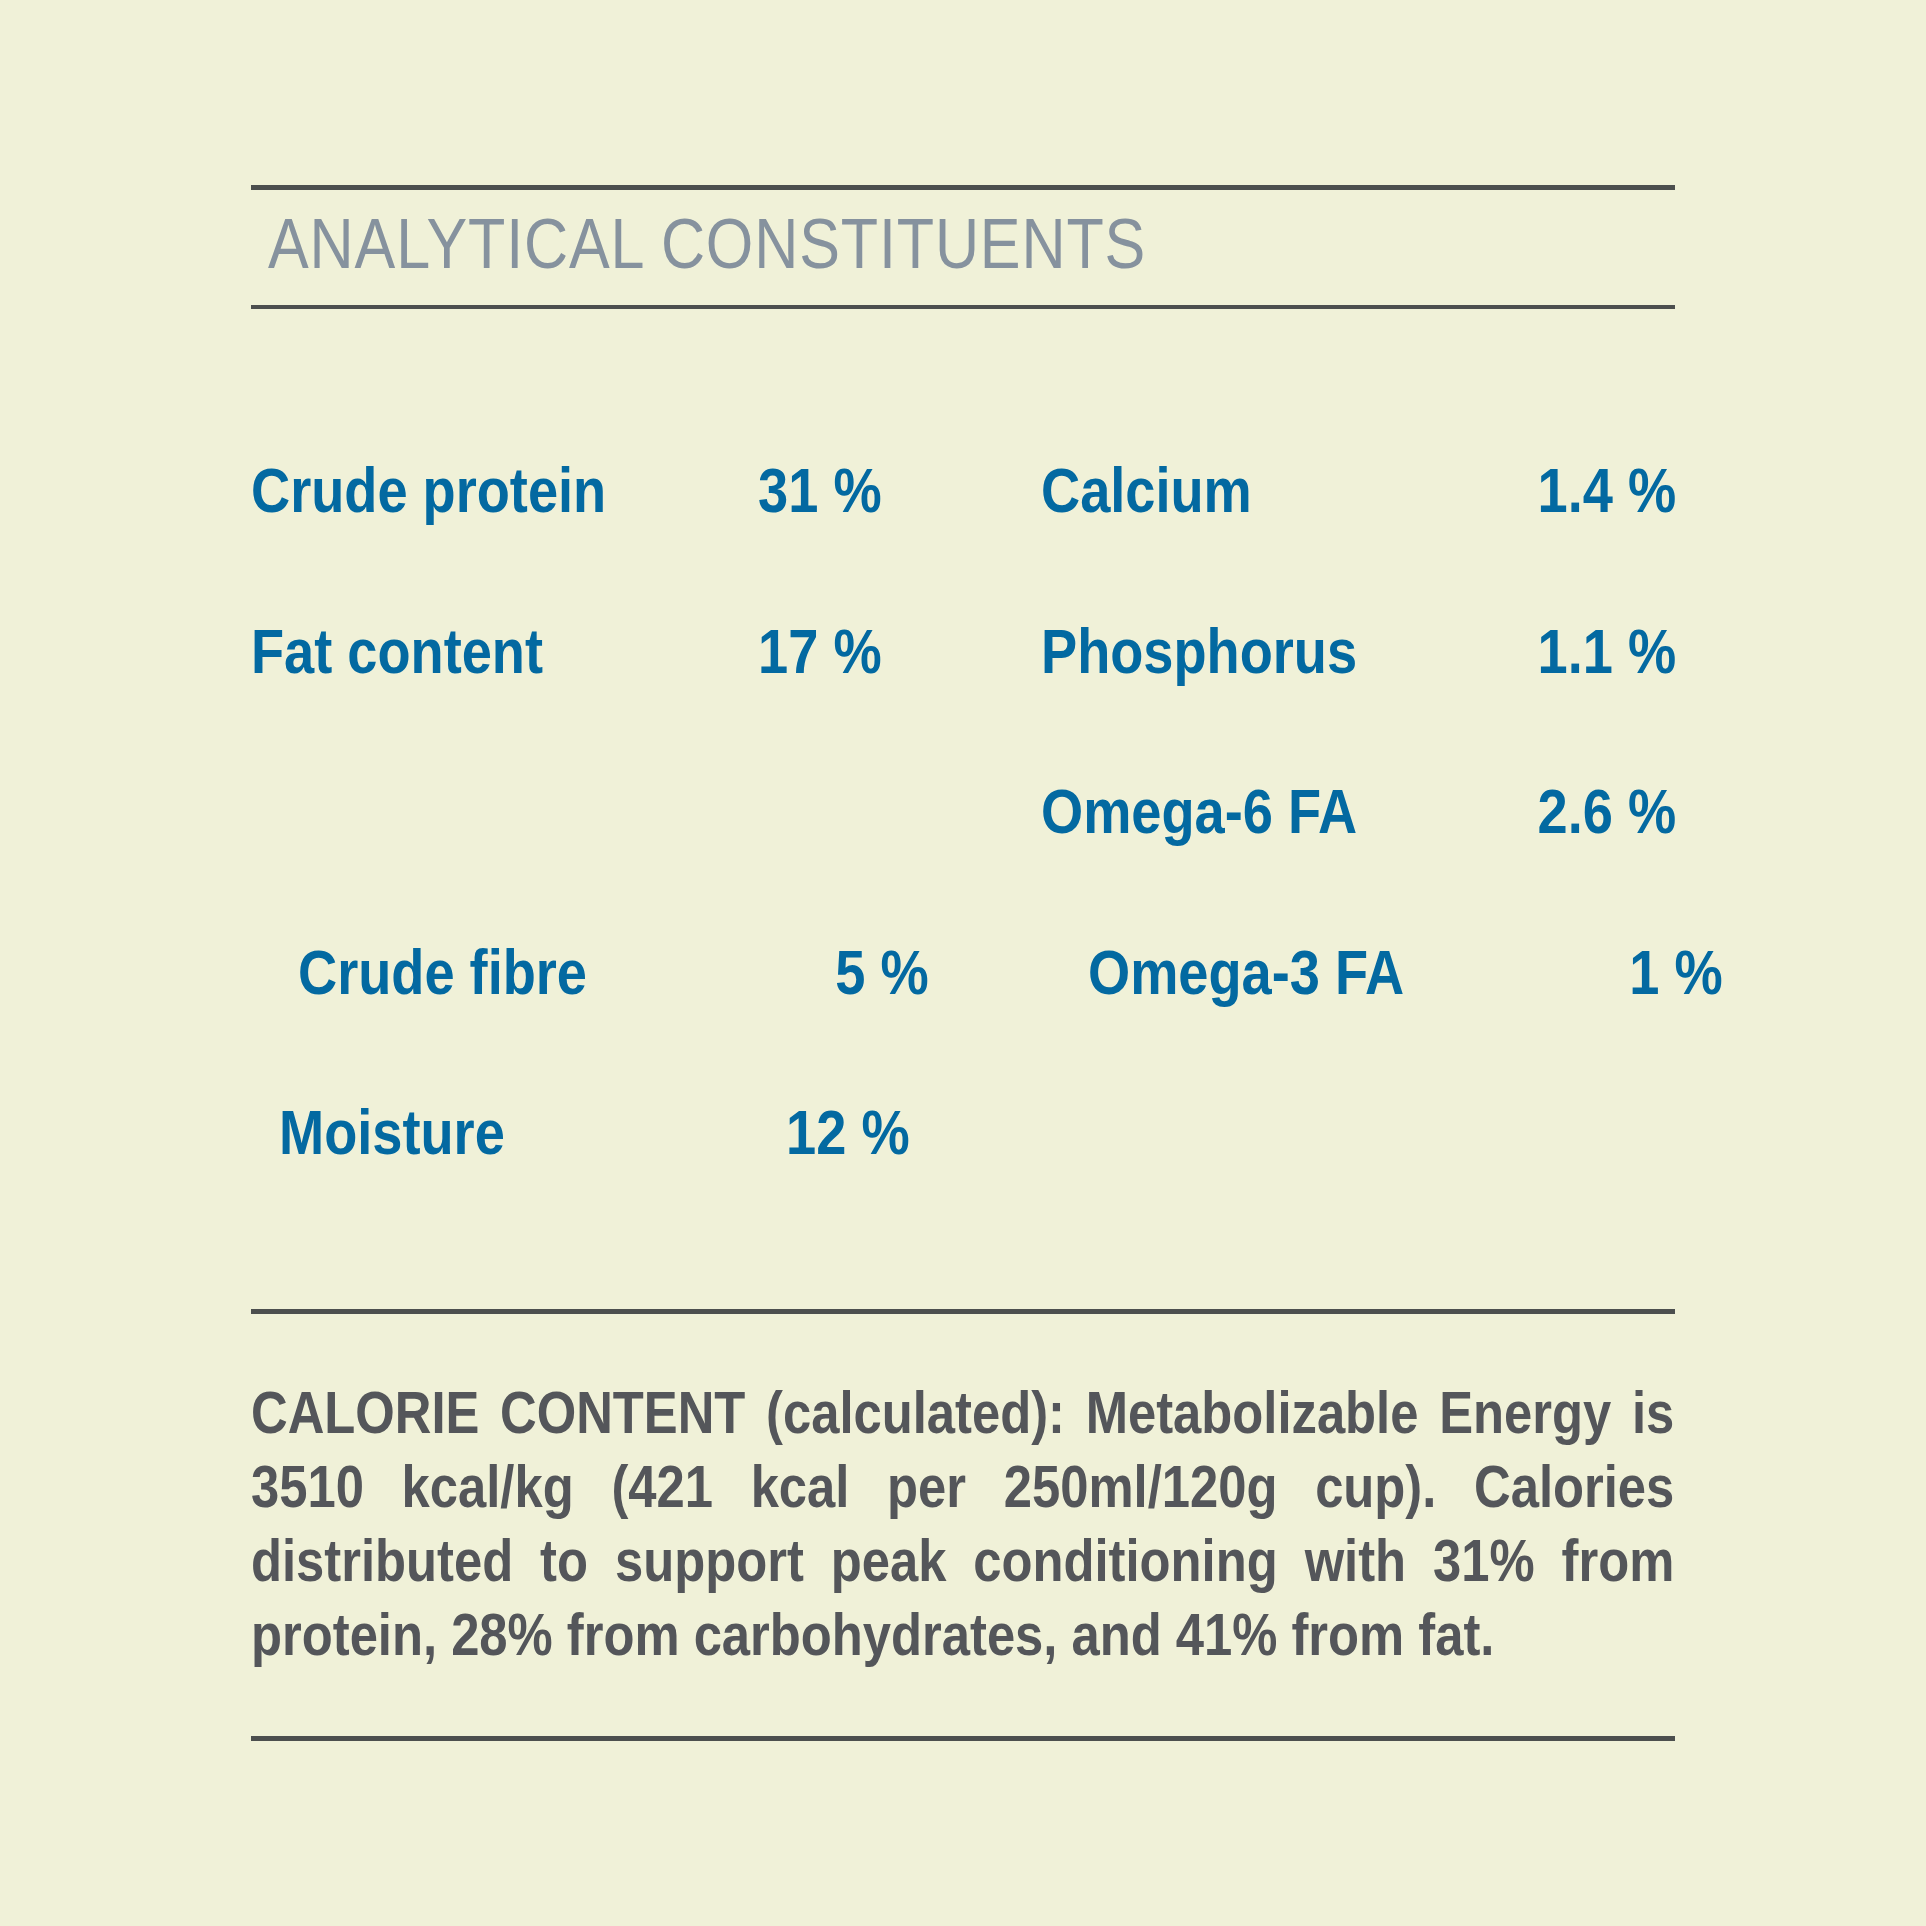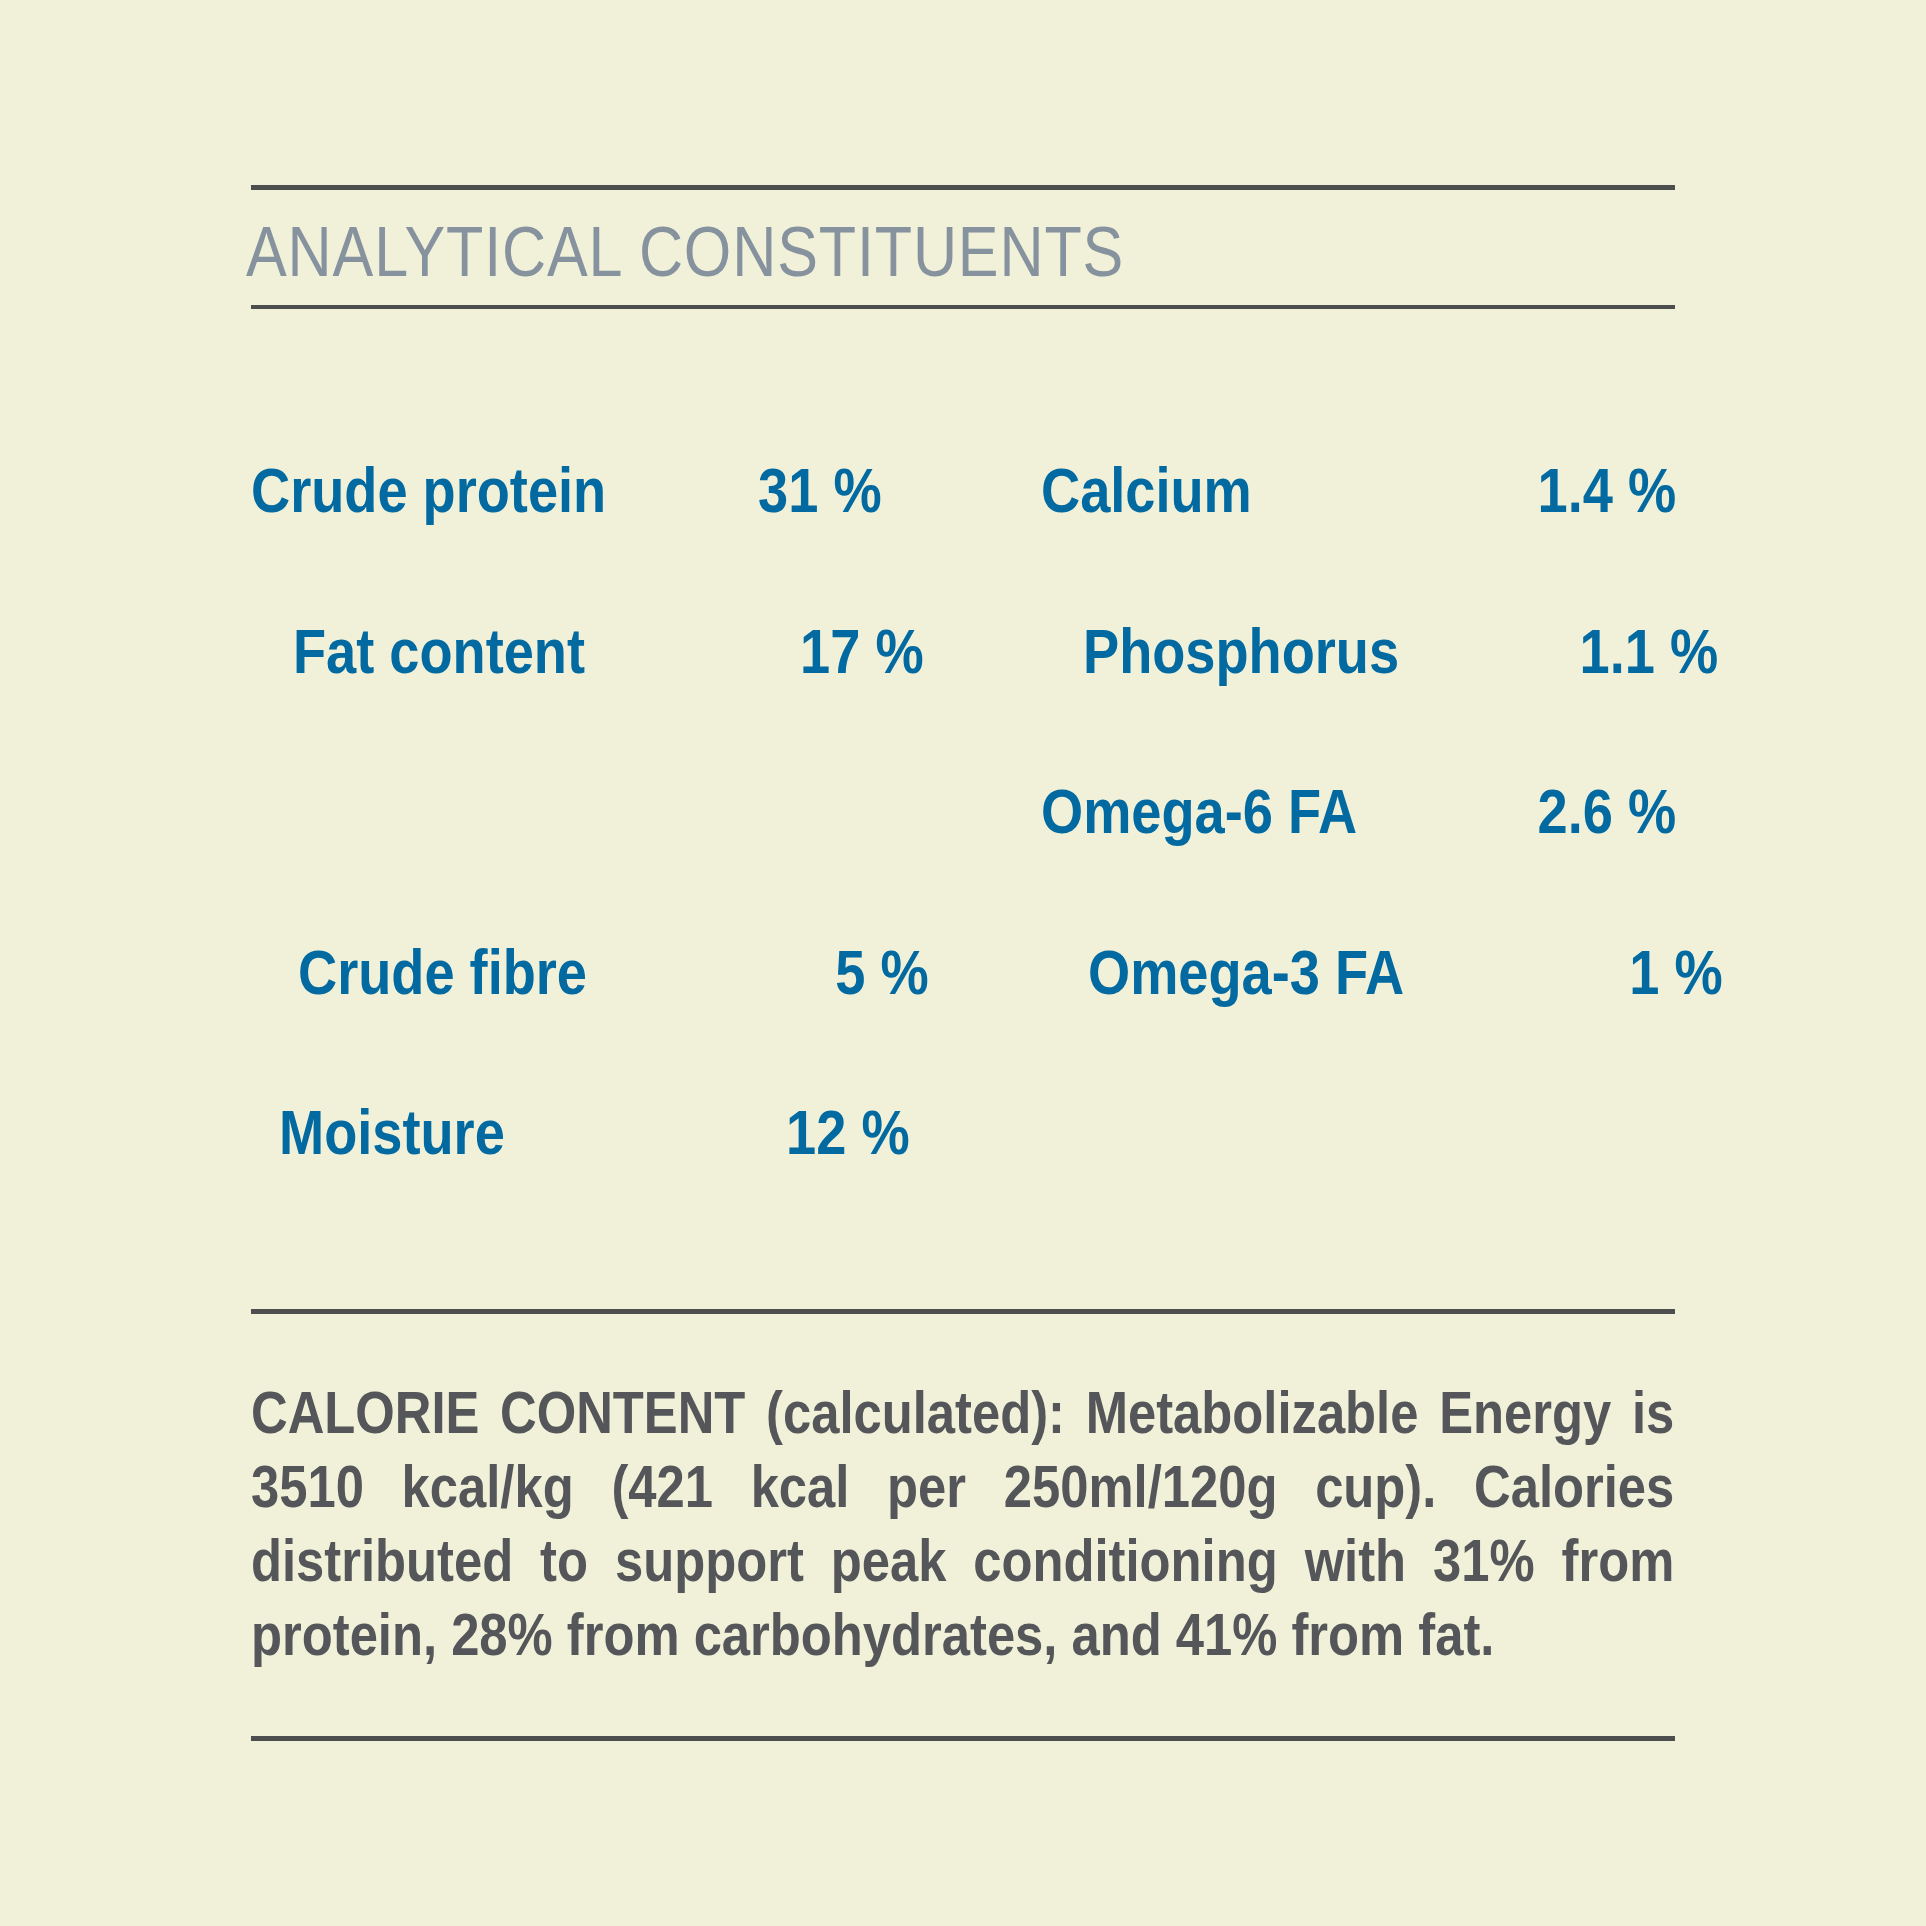--- a/index.html
+++ b/index.html
@@ -20,27 +20,26 @@
     left: 251px; width: 1424px;
     background: #4c4f4e;
   }
   .rule.top    { top: 185px;  height: 5px; }
   .rule.title-bottom { top: 305px; height: 4px; }
   .rule.mid    { top: 1309px; height: 5px; }
   .rule.bottom { top: 1736px; height: 5px; }
 
   .panel-title {
     position: absolute;
-    left: 246px; top: 208px;
+    left: 268px; top: 208px;
     height: 71px; line-height: 71px;
     font-size: 71px; font-weight: 400;
     letter-spacing: 1px;
     color: #86929e;
     white-space: nowrap;
-    margin-top: 8px;
   }
   .squish {
     display: inline-block;
     transform: scaleX(0.86);
     transform-origin: 0 50%;
     white-space: nowrap;
   }
   .row {
     position: absolute;
     height: 63px; line-height: 63px;
@@ -55,21 +54,21 @@
     transform: scaleX(0.86);
     transform-origin: 0 50%;
   }
   .row .value {
     position: absolute; right: 0; top: 0;
     white-space: nowrap;
     transform: scaleX(0.86);
     transform-origin: 100% 50%;
   }
   .r1 { top: 459px; }
-  .r2 { top: 620px; margin-left: 42px; }
+  .r2 { top: 620px; }
   .r3 { top: 780px; }
   .r4 { top: 941px; margin-left: 47px; }
   .r5 { top: 1101px; margin-left: 28px; }
 
   .para-line {
     position: absolute;
     left: 251px; width: 1655px;
     height: 59px; line-height: 59px;
     font-size: 59px; font-weight: 700;
     color: #54565a;

